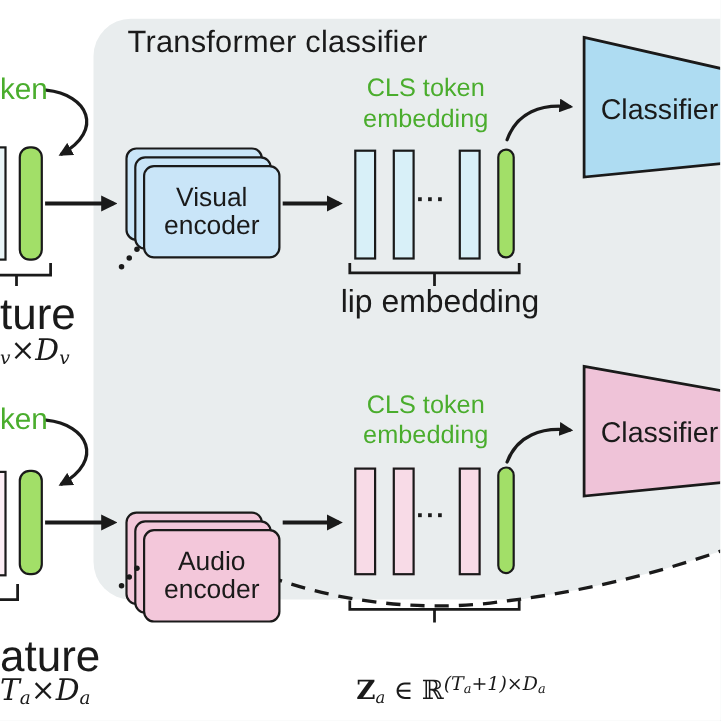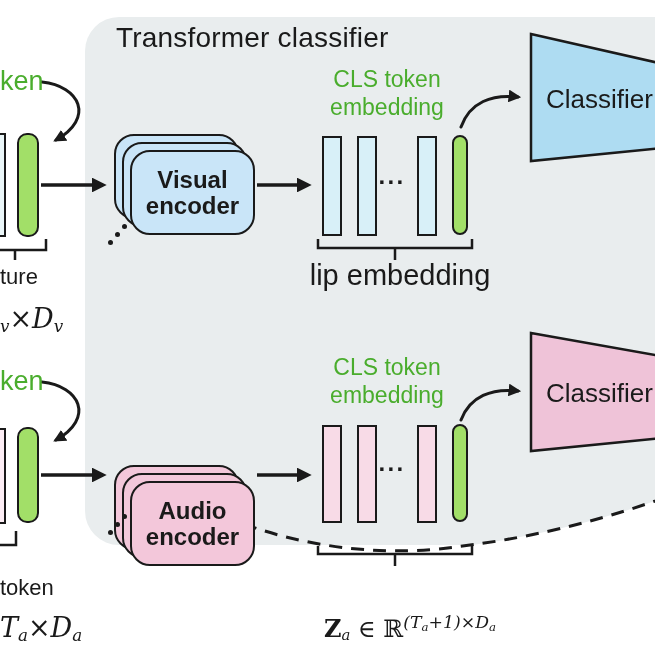--- a/index.html
+++ b/index.html
@@ -6,36 +6,36 @@
   #canvas{position:relative;width:655px;height:652px;background:#fff;overflow:hidden;
           font-family:"Liberation Sans",sans-serif;color:var(--ink,#1a1a1a);}
   .abs{position:absolute;}
   #panel{left:85px;top:17px;width:587px;height:528px;background:var(--panel-gray,#e9edee);
          border-radius:34px 0 0 34px;}
   #overlay{left:0;top:0;width:655px;height:655px;pointer-events:none;}
   .title{font-size:28px;letter-spacing:.2px;}
   .green-txt{color:var(--green-text,#4aad2d);}
   .token-frag{font-size:27px;}
   .cls-label{width:144px;text-align:center;font-size:23px;line-height:28px;}
-  .card{width:121px;height:81px;border:2px solid var(--ink,#1a1a1a);border-radius:20px;font-weight:bold;}
+  .card{width:121px;height:81px;border:2px solid var(--ink,#1a1a1a);border-radius:10px;}
   .card-blue{background:var(--blue-card,#c9e5f8);}
   .card-pink{background:var(--pink-card,#f3c7da);margin-top:41px;}
   .card-front{display:flex;flex-direction:column;align-items:center;justify-content:center;
               font-size:24px;line-height:26px;}
   .bar{border:2px solid var(--ink,#1a1a1a);}
   .bar-cyan{background:var(--cyan-bar,#d8f0f8);}
   .bar-pink{background:var(--pink-bar,#f8dbe7);}
   .sliver-cyan{background:var(--cyan-sliver,#eaf6f8);}
   .sliver-pink{background:var(--pink-sliver,#fdeef5);}
   .pill{background:var(--green-fill,#a2df68);border:2px solid var(--ink,#1a1a1a);border-radius:10px;}
   .dot{width:5px;height:5px;border-radius:50%;background:var(--ink,#1a1a1a);}
   .bars-dots{width:30px;text-align:center;font-size:24px;font-weight:bold;letter-spacing:1px;}
   .emb-label{text-align:center;font-size:29px;}
   .classifier-label{width:125px;text-align:center;font-size:26px;}
-  .frag-label{font-size:22px;}
+  .frag-label{font-size:40px;}
   .math{font-family:"DejaVu Serif","DejaVu Sans",serif;font-size:24px;text-align:center;}
   .math-small{font-family:"DejaVu Serif","DejaVu Sans",serif;font-size:27px;}
   .mb{font-weight:bold;}
   .mi{font-style:italic;}
   .msub{font-size:.62em;font-style:italic;vertical-align:-.25em;}
   .msup{font-size:.72em;vertical-align:.5em;}
   .msup .msub2{font-size:.68em;font-style:italic;vertical-align:-.25em;}
   
   .arrow{fill:none;stroke:var(--ink,#1a1a1a);stroke-width:3.5;marker-end:url(#ah);}
   .curve{fill:none;stroke:var(--ink,#1a1a1a);stroke-width:3;stroke-linecap:round;marker-end:url(#ah);}
@@ -117,21 +117,21 @@
 
   <div class="abs classifier-label" style="left:537px;top:84px;">Classifier</div>
 
   <div class="abs emb-label" style="left:288px;top:259px;width:224px;">lip embedding</div>
 
   <div class="abs token-frag green-txt" style="left:0;top:366px;">ken</div>
 
   <div class="abs bar sliver-pink" style="left:-10px;top:428px;width:12px;height:92px;"></div>
   <div class="abs pill" style="left:17px;top:427px;width:18px;height:92px;"></div>
 
-  <div class="abs frag-label" style="left:0;top:575px;">token</div>
+  <div class="abs frag-label" style="left:0;top:575px;">ature</div>
   <div class="abs math-small" style="left:0;top:612px;"><span class="mi">T</span><span class="msub">a</span><span class="mi">×D</span><span class="msub">a</span></div>
 
   <div class="abs card card-pink" style="left:114px;top:424px;"></div>
   <div class="abs card card-pink" style="left:122px;top:432px;"></div>
   <div class="abs card card-pink card-front" style="left:130px;top:440px;">
     <div>Audio</div>
     <div>encoder</div>
   </div>
   <div class="abs dot" style="left:122px;top:514px;"></div>
   <div class="abs dot" style="left:115px;top:522px;"></div>

